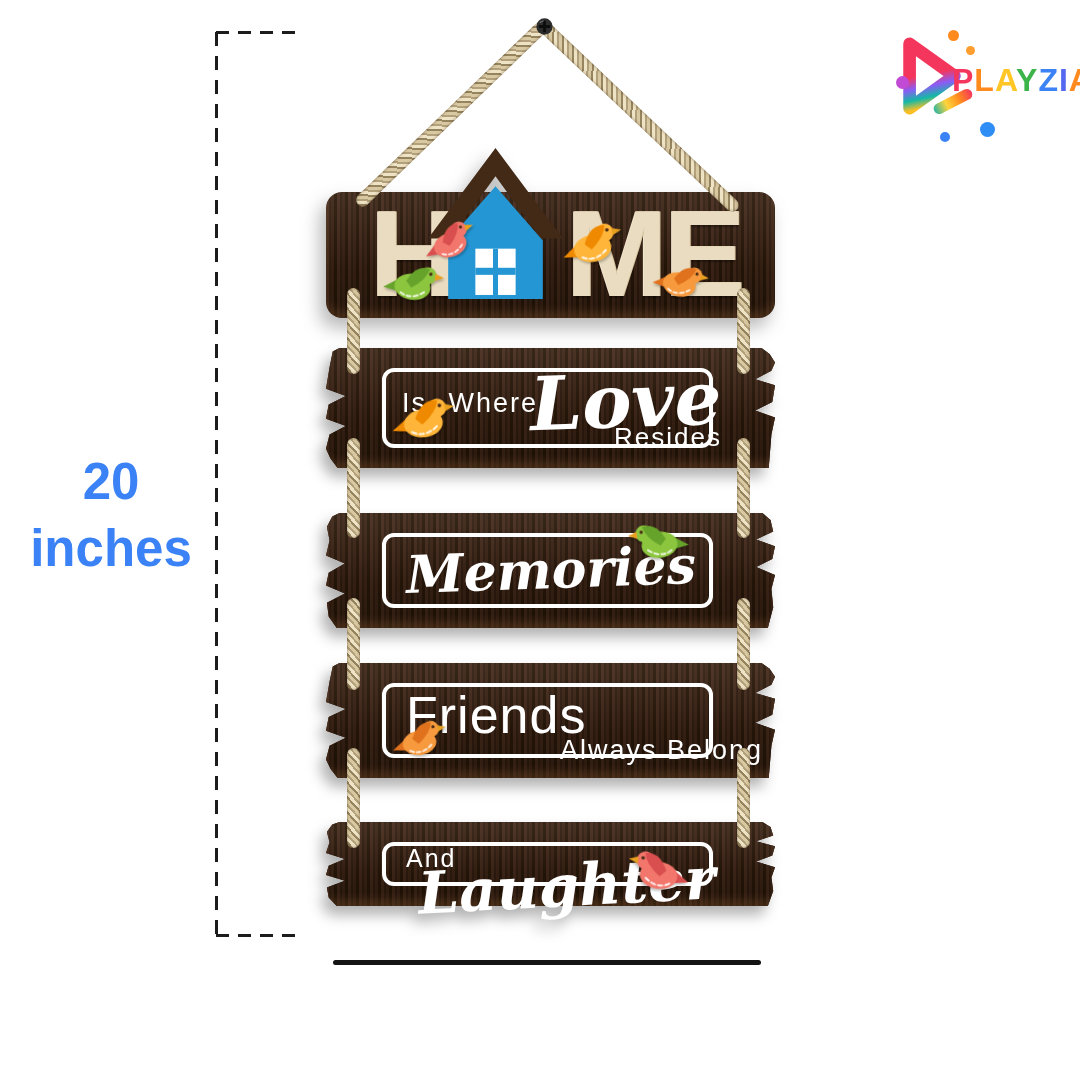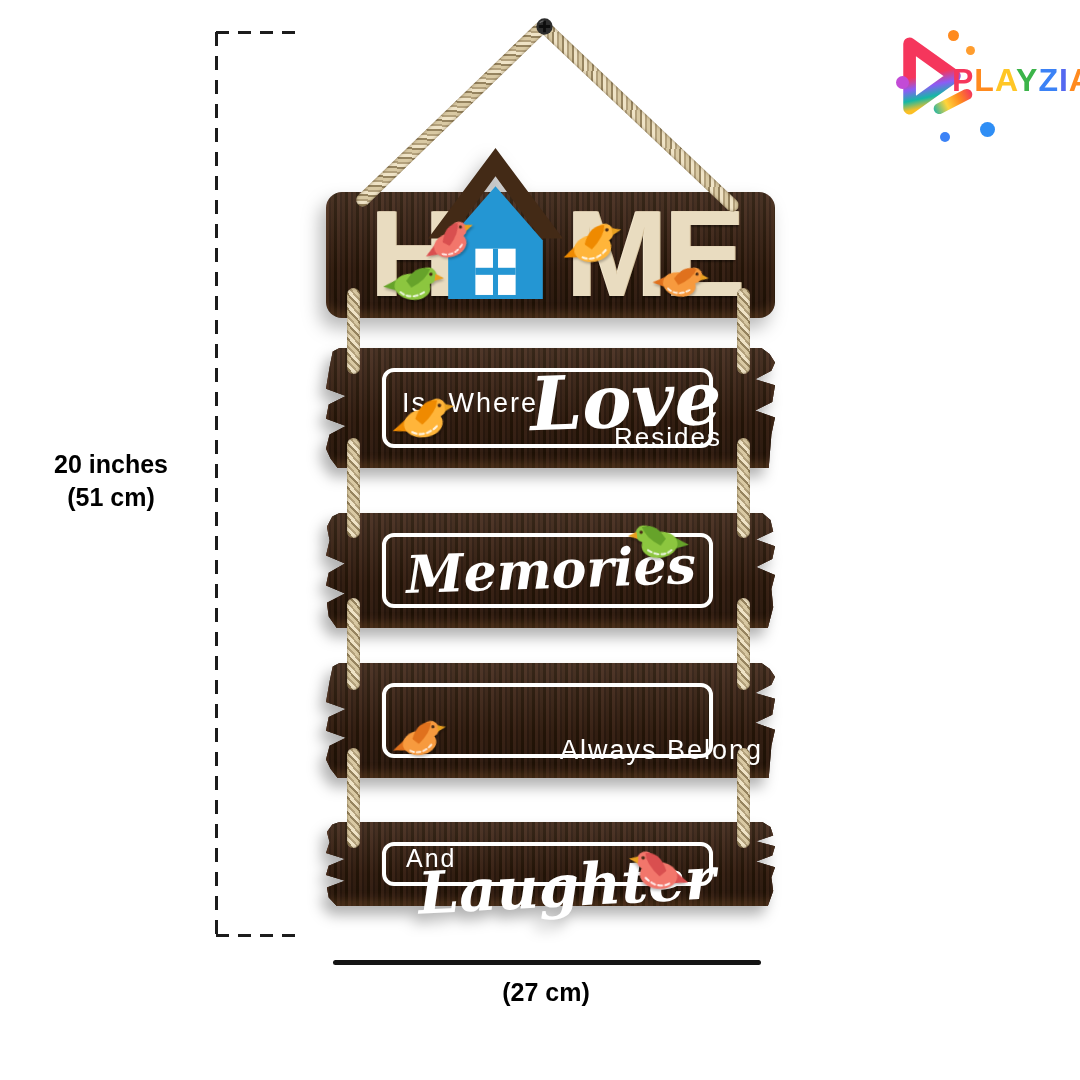--- a/index.html
+++ b/index.html
@@ -6,22 +6,22 @@
   .stage{position:relative;width:1080px;height:1080px;background:#ffffff;overflow:hidden;
          font-family:"Liberation Sans",sans-serif;}
 
   
   .vdash{position:absolute;left:215px;top:32px;width:3px;height:905px;
          background:repeating-linear-gradient(180deg,#1c1c1c 0 14px,transparent 14px 24px);}
   .hdash{position:absolute;height:3px;width:85px;
          background:repeating-linear-gradient(90deg,#1c1c1c 0 13px,transparent 13px 22px);}
   .hdash.top{left:216px;top:31px;}
   .hdash.bottom{left:216px;top:934px;}
-  .dim-label{position:absolute;color:#000000;font-weight:bold;text-align:center;
-             font-size:25px;line-height:1.32;}
+  .dim-label{position:absolute;color:#3b82f6;font-weight:bold;text-align:center;
+             font-size:51px;line-height:1.32;}
   .height-label{left:8px;top:448px;width:206px;}
   .width-label{left:348px;top:976px;width:396px;}
   .solid-line{position:absolute;left:333px;top:960px;width:428px;height:5px;background:#141414;border-radius:3px;}
 
   
   .logo{position:absolute;left:892px;top:26px;width:186px;height:122px;}
   .logo .tri{position:absolute;left:2px;top:8px;}
   .logo .slash{position:absolute;left:40px;top:70px;width:42px;height:11px;border-radius:6px;
                background:linear-gradient(90deg,#2bb5a0,#ffd43b,#ff8a1e,#f5365c);transform:rotate(-27deg);}
   .logo .dot{position:absolute;border-radius:50%;}
@@ -76,25 +76,23 @@
 </head>
 <body>
 
 <div class="stage">
 
   <div class="vdash"></div>
   <div class="hdash top"></div>
   <div class="hdash bottom"></div>
   <div class="dim-label height-label">
     <div>20 inches</div>
-    <div>(51 cm)</div>
   </div>
   <div class="solid-line"></div>
   <div class="dim-label width-label">
-    <div>(27 cm)</div>
   </div>
 
   <div class="logo">
     <svg class="tri" viewBox="0 0 80 86" width="78" height="84">
       <defs>
         <linearGradient id="lg" x1="0.15" y1="0" x2="0.3" y2="1">
           <stop offset="0" stop-color="#f5365c"></stop>
             <stop offset="0.5" stop-color="#f5365c"></stop>
           <stop offset="0.68" stop-color="#8b5cf6"></stop>
             <stop offset="0.85" stop-color="#14b8a6"></stop>
@@ -156,20 +154,21 @@
   <div class="plank-wrap shadowA" style="top:513px;height:115px;">
     <div class="board jagB"></div>
     <div class="frame">
       <span class="ptext script script-3">Memories</span>
     </div>
   </div>
 
   <div class="plank-wrap shadowA" style="top:663px;height:115px;">
     <div class="board jagA"></div>
     <div class="frame">
+      <span class="ptext lead lead-4">Friends</span>
       <span class="ptext trail trail-4">Always Belong</span>
     </div>
   </div>
 
   <div class="plank-wrap shadowA" style="top:822px;height:84px;">
     <div class="board jagB"></div>
     <div class="frame">
       <span class="ptext lead lead-5">And</span>
       <span class="ptext script script-5">Laughter</span>
     </div>

